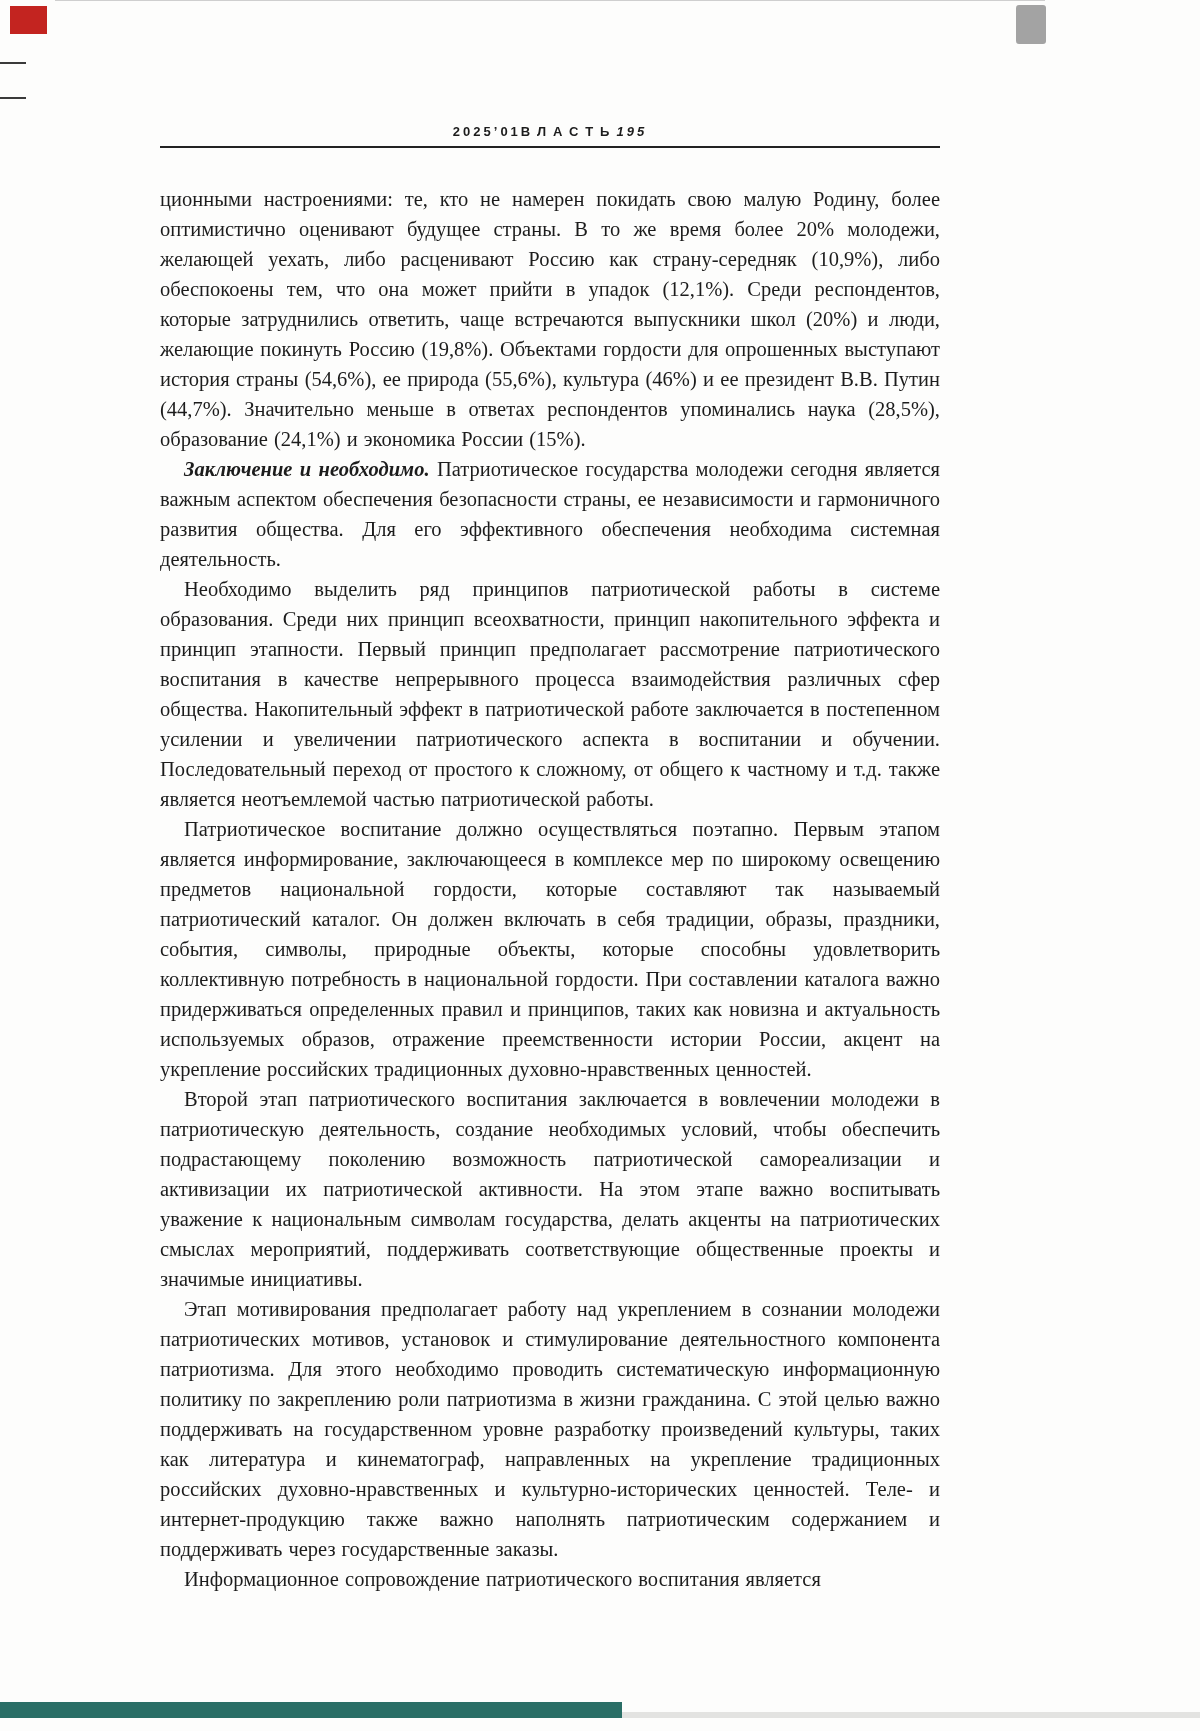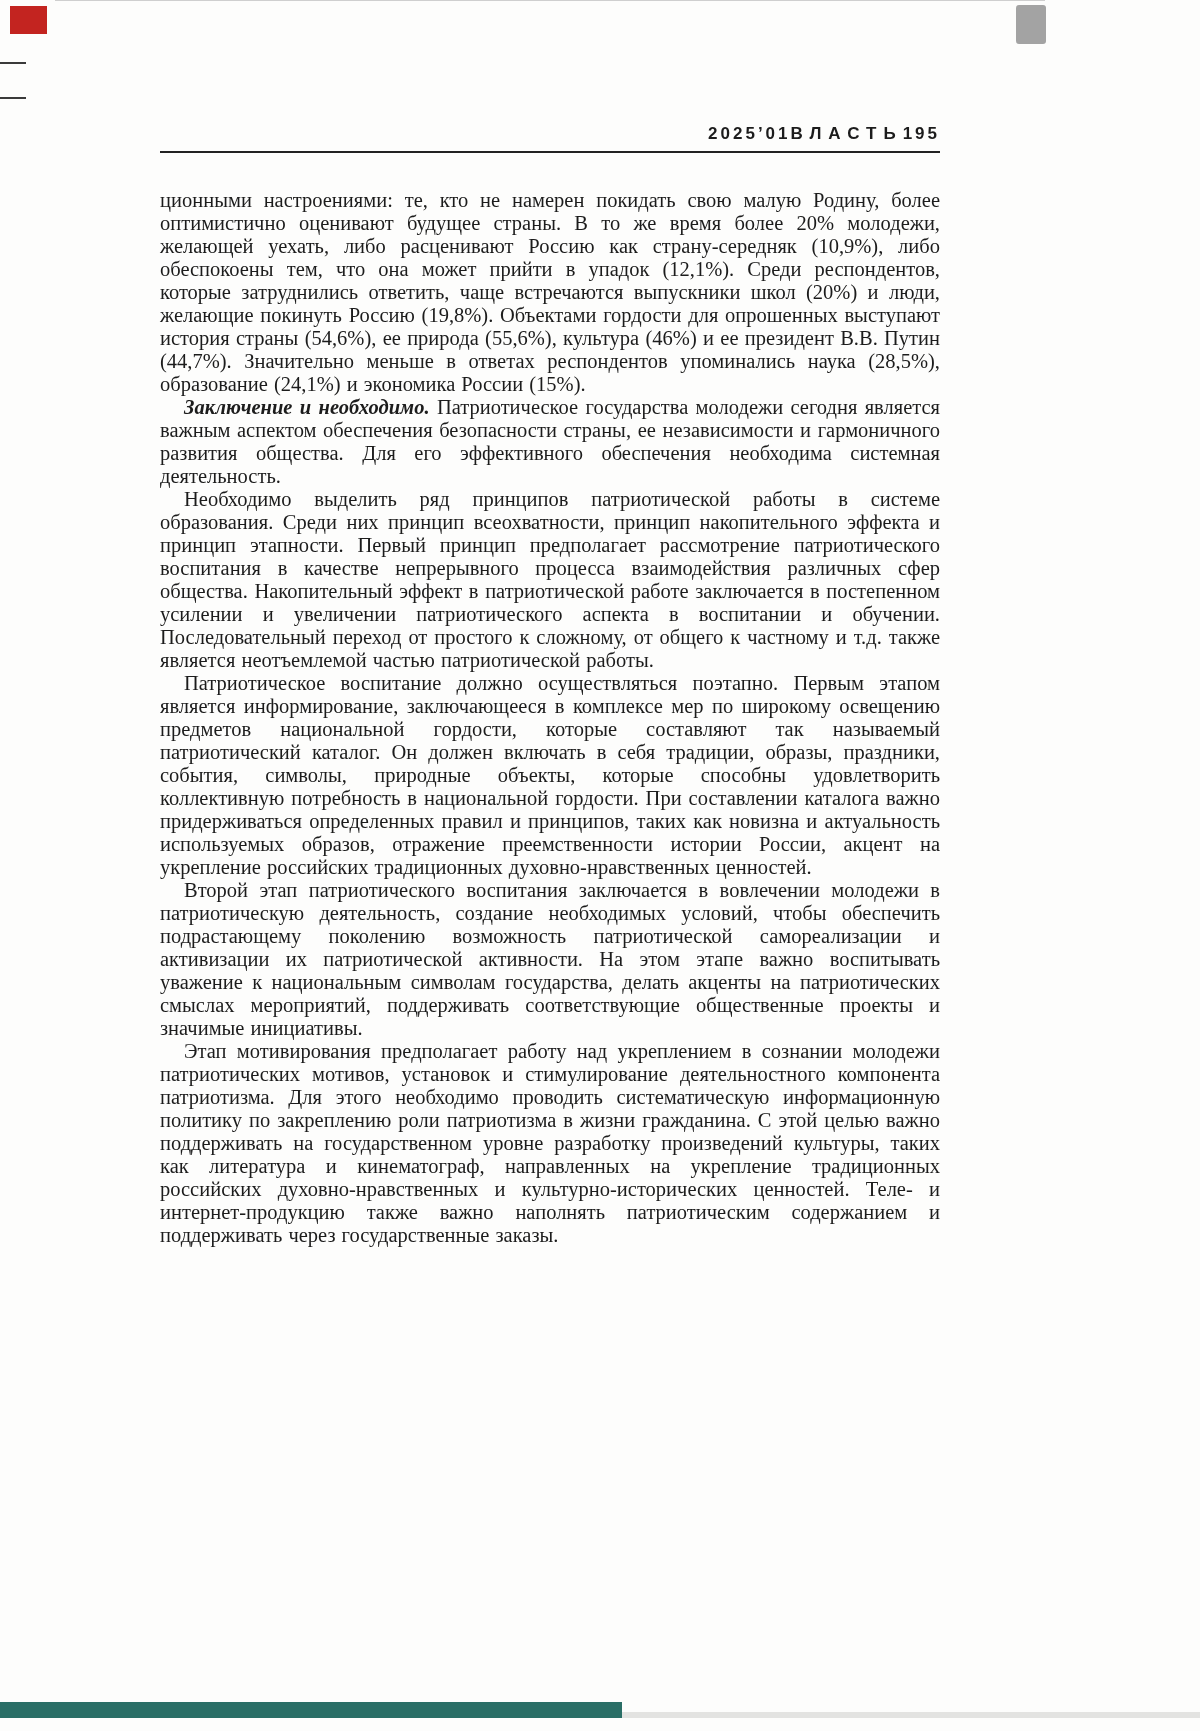--- a/index.html
+++ b/index.html
@@ -48,43 +48,43 @@
 
   
   .content {
     position: absolute;
     left: 160px;
     top: 124px;
     width: 780px;
   }
   .running-head {
     display: flex;
-    justify-content: flex-end;
+    justify-content: center;
     align-items: baseline;
     font-family: "Liberation Sans", sans-serif;
     font-weight: bold;
-    font-size: 17px;
+    font-size: 13px;
     color: #1c1c1c;
   }
   .running-head .issue   { letter-spacing: 3px; }
   .running-head .journal { letter-spacing: 7px; }
-  .running-head .pageno  { letter-spacing: 3px; }
+  .running-head .pageno  { letter-spacing: 3px; font-style: italic; }
   .rule {
     margin-top: 7px;
     border-bottom: 2px solid #222;
   }
   .body-text {
     margin-top: 36px;
     color: #1c1c1c;
   }
   .body-text p {
     margin: 0;
     text-align: justify;
     font-size: 20.5px;
-    line-height: 23px;
+    line-height: 30px;
     word-spacing: 1px;
     hyphens: auto;
   }
   .body-text p.indent { text-indent: 24px; }
   .lead {
     font-weight: bold;
     font-style: italic;
   }
 </style>
 </head>
@@ -115,15 +115,16 @@
     <p class="indent"><span class="lead">Заключение и необходимо.</span><span> Патриотическое государства молодежи сегодня является важным аспектом обеспечения безопасности страны, ее независимости и гармоничного развития общества. Для его эффективного обеспечения необходима системная деятельность.</span></p>
 
     <p class="indent">Необходимо выделить ряд принципов патриотической работы в системе образования. Среди них принцип всеохватности, принцип накопительного эффекта и принцип этапности. Первый принцип предполагает рассмотрение патриотического воспитания в качестве непрерывного процесса взаимодействия различных сфер общества. Накопительный эффект в патриотической работе заключается в постепенном усилении и увеличении патриотического аспекта в воспитании и обучении. Последовательный переход от простого к сложному, от общего к частному и т.д. также является неотъемлемой частью патриотической работы.</p>
 
     <p class="indent">Патриотическое воспитание должно осуществляться поэтапно. Первым этапом является информирование, заключающееся в комплексе мер по широкому освещению предметов национальной гордости, которые составляют так называемый патриотический каталог. Он должен включать в себя традиции, образы, праздники, события, символы, природные объекты, которые способны удовлетворить коллективную потребность в национальной гордости. При составлении каталога важно придерживаться определенных правил и принципов, таких как новизна и актуальность используемых образов, отражение преемственности истории России, акцент на укрепление российских традиционных духовно-нравственных ценностей.</p>
 
     <p class="indent">Второй этап патриотического воспитания заключается в вовлечении молодежи в патриотическую деятельность, создание необходимых условий, чтобы обеспечить подрастающему поколению возможность патриотической самореализации и активизации их патриотической активности. На этом этапе важно воспитывать уважение к национальным символам государства, делать акценты на патриотических смыслах мероприятий, поддерживать соответствующие общественные проекты и значимые инициативы.</p>
 
     <p class="indent">Этап мотивирования предполагает работу над укреплением в сознании молодежи патриотических мотивов, установок и стимулирование деятельностного компонента патриотизма. Для этого необходимо проводить систематическую информационную политику по закреплению роли патриотизма в жизни гражданина. С этой целью важно поддерживать на государственном уровне разработку произведений культуры, таких как литература и кинематограф, направленных на укрепление традиционных российских духовно-нравственных и культурно-исторических ценностей. Теле- и интернет-продукцию также важно наполнять патриотическим содержанием и поддерживать через государственные заказы.</p>
 
+    <p class="indent">Информационное сопровождение патриотического воспитания является</p>
 
   </main>
 </div>
 
 </body></html>

